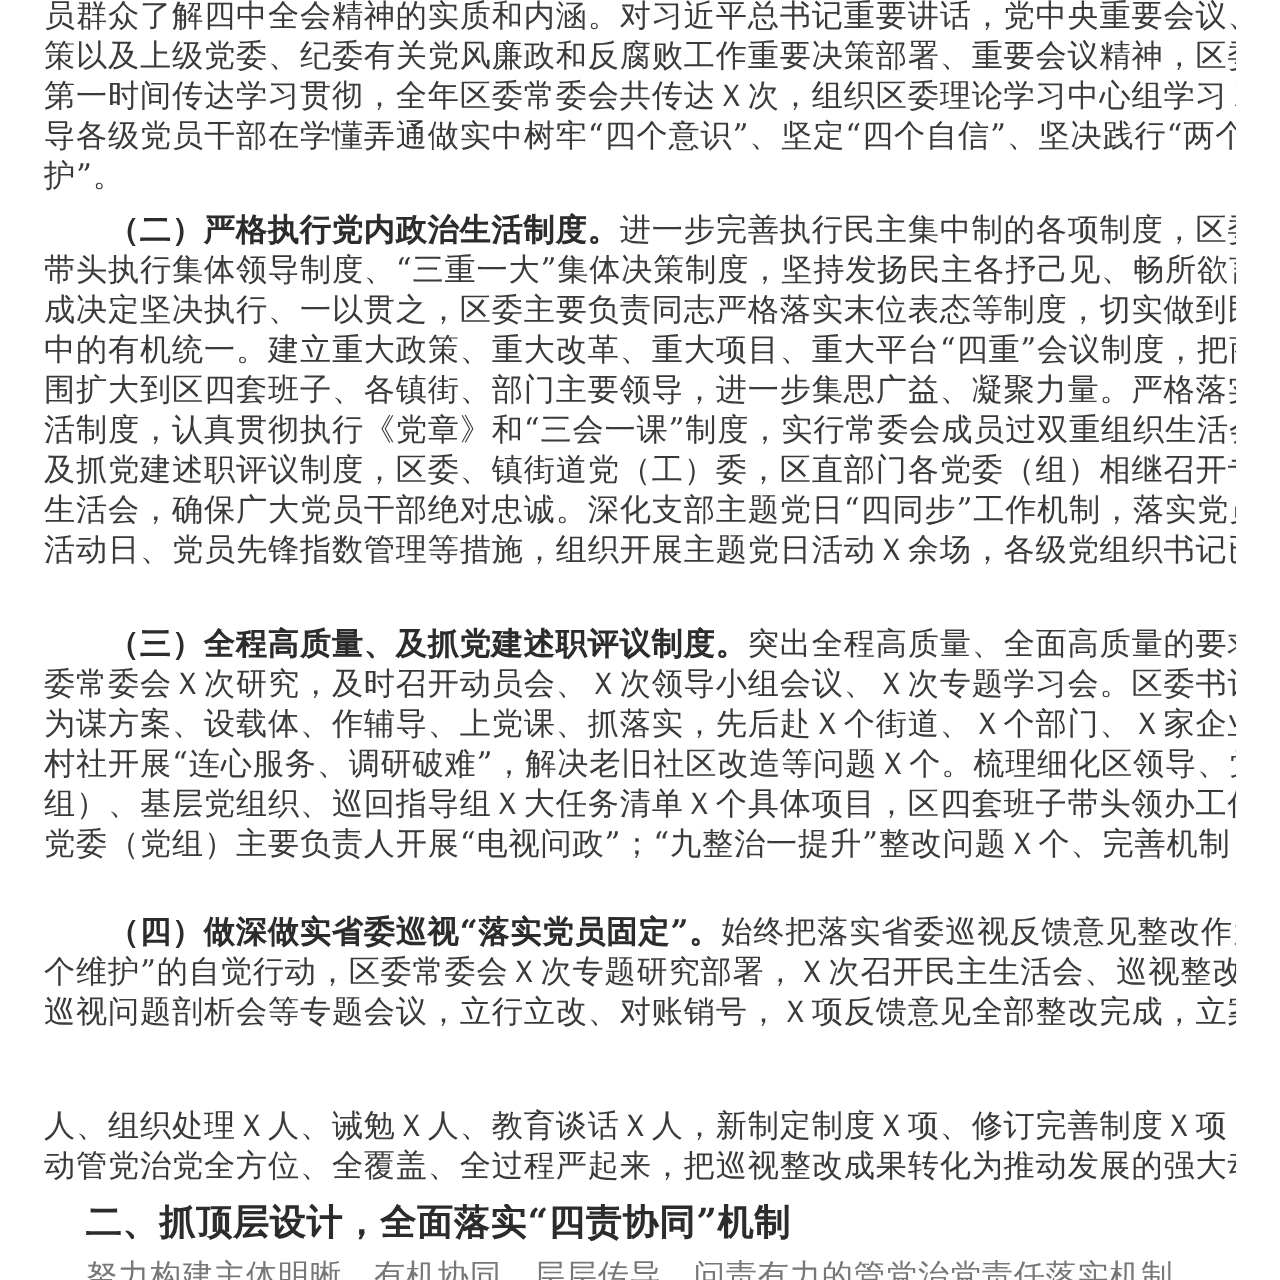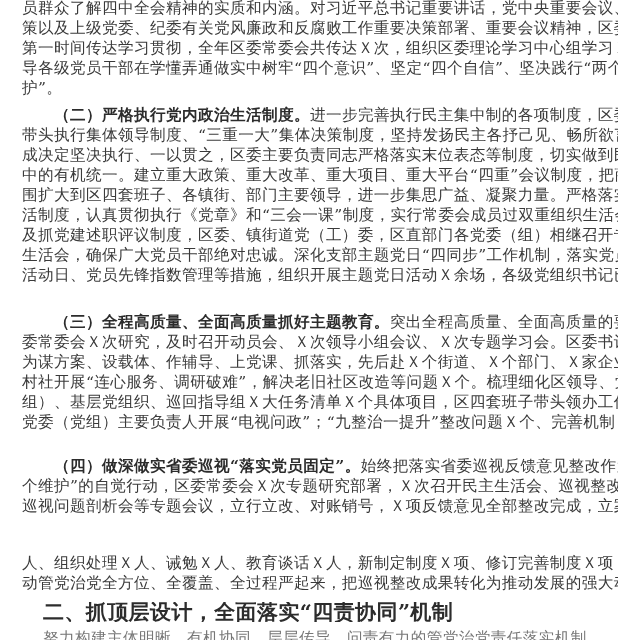--- a/index.html
+++ b/index.html
@@ -5,21 +5,21 @@
   html, body { margin:0; padding:0; background:#ffffff; }
   body { width:640px; height:640px; overflow:hidden; position:relative;
          font-family: "DejaVu Serif", "Liberation Serif", serif; color:#3a3a3a; }
   .page { position:absolute; left:0; width:640px; background:#fff; }
   .line { position:absolute; left:22px; width:596px; height:20px; line-height:20px;
           font-size:15.6px; white-space:nowrap; letter-spacing:0.4px;
           text-align:justify; text-align-last:justify; overflow:hidden; }
   .line.last { text-align-last:left; }
   .indent { left:54px; width:564px; }
   .bold { font-weight:bold; color:#2c2c2c;margin-top:20px; }
-  .heading { font-weight:bold; font-size:21px; color:#2c2c2c; text-align-last:left; }
+  .heading { font-weight:bold; font-size:18px; color:#2c2c2c; text-align-last:left; }
   .fade { color:#777; }
 </style>
 </head>
 <body>
 
 <div class="page" style="top:0;height:500px;">
   <div class="line" style="top:-2px">员群众了解四中全会精神的实质和内涵。对习近平总书记重要讲话，党中央重要会议、重大决</div>
   <div class="line" style="top:18px">策以及上级党委、纪委有关党风廉政和反腐败工作重要决策部署、重要会议精神，区委常委会</div>
   <div class="line" style="top:38px">第一时间传达学习贯彻，全年区委常委会共传达Ｘ次，组织区委理论学习中心组学习Ｘ次，引</div>
   <div class="line" style="top:58px">导各级党员干部在学懂弄通做实中树牢“四个意识”、坚定“四个自信”、坚决践行“两个维</div>
@@ -31,21 +31,21 @@
   <div class="line" style="top:125px">带头执行集体领导制度、“三重一大”集体决策制度，坚持发扬民主各抒己见、畅所欲言，形</div>
   <div class="line" style="top:145px">成决定坚决执行、一以贯之，区委主要负责同志严格落实末位表态等制度，切实做到民主和集</div>
   <div class="line" style="top:165px">中的有机统一。建立重大政策、重大改革、重大项目、重大平台“四重”会议制度，把商议范</div>
   <div class="line" style="top:185px">围扩大到区四套班子、各镇街、部门主要领导，进一步集思广益、凝聚力量。严格落实组织生</div>
   <div class="line" style="top:205px">活制度，认真贯彻执行《党章》和“三会一课”制度，实行常委会成员过双重组织生活会制度</div>
   <div class="line" style="top:225px">及抓党建述职评议制度，区委、镇街道党（工）委，区直部门各党委（组）相继召开专题民主</div>
   <div class="line" style="top:245px">生活会，确保广大党员干部绝对忠诚。深化支部主题党日“四同步”工作机制，落实党员固定</div>
   <div class="line" style="top:265px">活动日、党员先锋指数管理等措施，组织开展主题党日活动Ｘ余场，各级党组织书记已上专题</div>
 
   <div class="line indent" style="top:312px">
-    <span class="bold">（三）全程高质量、全面高质量抓好主题教育。</span><span>突出全程高质量、全面高质量的要求，区</span>
+    <span class="bold">（三）全程高质量、及抓党建述职评议制度。</span><span>突出全程高质量、全面高质量的要求，区</span>
   </div>
   <div class="line" style="top:332px">委常委会Ｘ次研究，及时召开动员会、Ｘ次领导小组会议、Ｘ次专题学习会。区委书记亲力亲</div>
   <div class="line" style="top:352px">为谋方案、设载体、作辅导、上党课、抓落实，先后赴Ｘ个街道、Ｘ个部门、Ｘ家企业、Ｘ个</div>
   <div class="line" style="top:372px">村社开展“连心服务、调研破难”，解决老旧社区改造等问题Ｘ个。梳理细化区领导、党委（党</div>
   <div class="line" style="top:392px">组）、基层党组织、巡回指导组Ｘ大任务清单Ｘ个具体项目，区四套班子带头领办工作任务，</div>
   <div class="line" style="top:412px">党委（党组）主要负责人开展“电视问政”；“九整治一提升”整改问题Ｘ个、完善机制Ｘ</div>
 
   <div class="line indent" style="top:456px">
     <span class="bold">（四）做深做实省委巡视“落实党员固定”。</span><span>始终把落实省委巡视反馈意见整改作为践行“两</span>
   </div>

